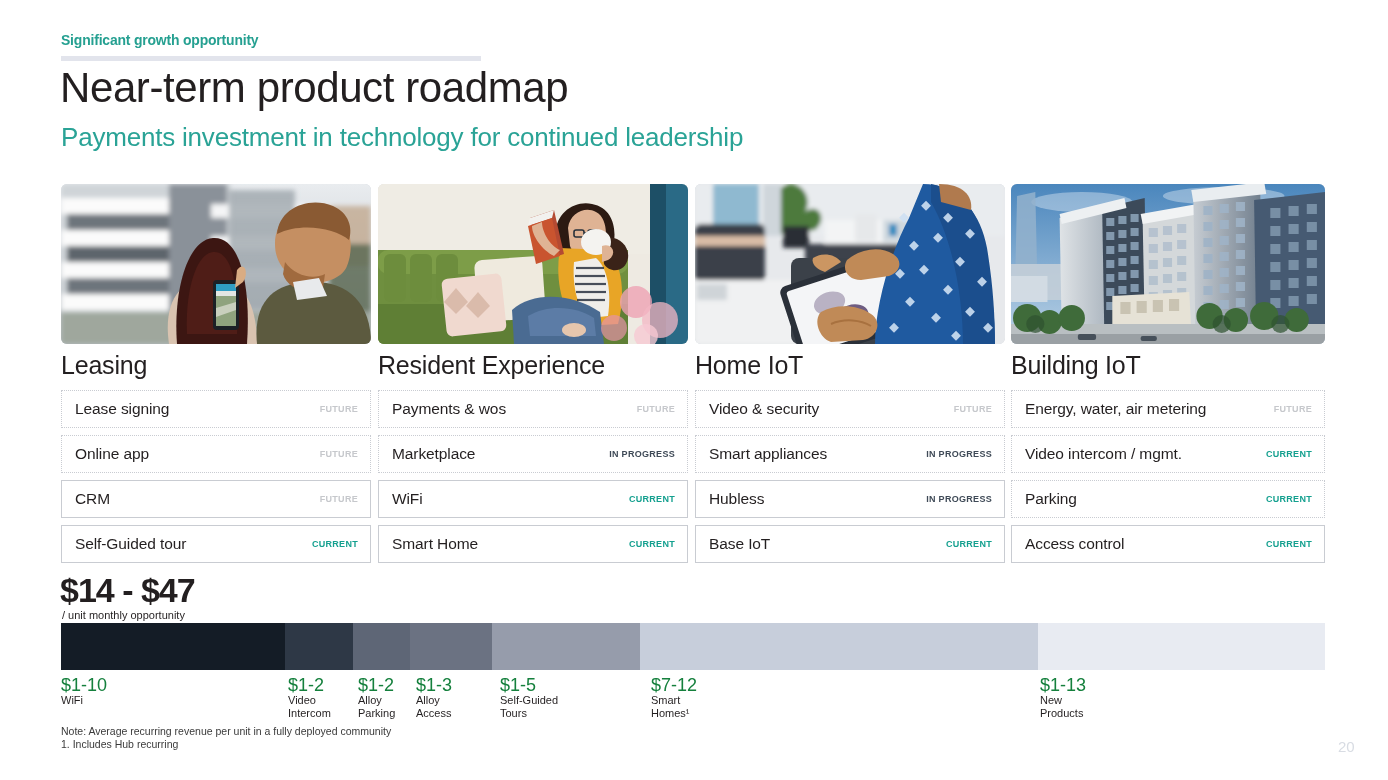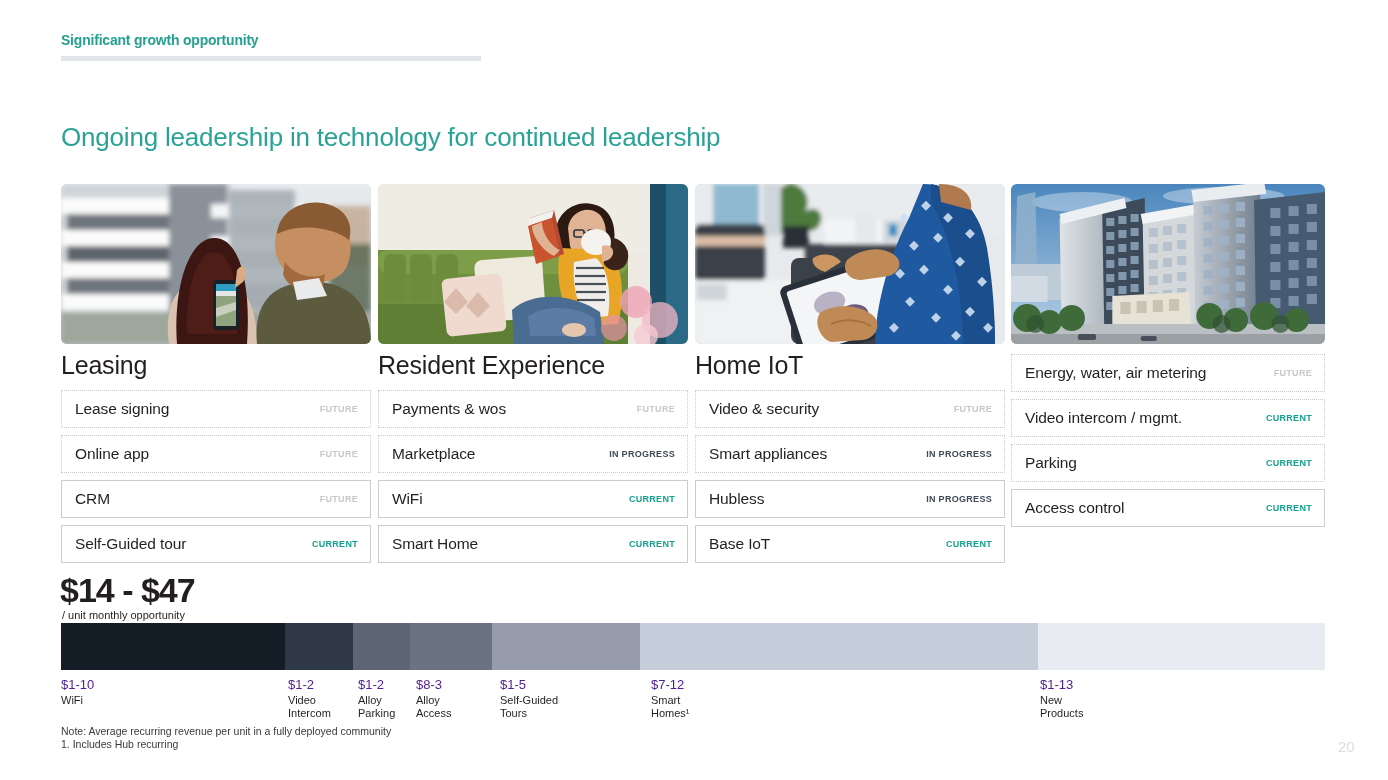--- a/index.html
+++ b/index.html
@@ -80,40 +80,41 @@
 
   
   .bar{
     position:absolute;left:61px;top:623px;width:1264px;height:47px;
     display:flex;
   }
   .seg{height:100%;}
 
   .barlabels{position:absolute;left:0;top:676px;width:1388px;height:50px;}
   .bl{position:absolute;}
-  .bl .val{font-size:13px;color:#4c1d95;line-height:18px;white-space:nowrap;}
+  .bl .val{font-size:18px;color:#15803d;line-height:18px;white-space:nowrap;}
   .bl .nm{font-size:11px;color:#231f20;line-height:13px;white-space:nowrap;}
 
   
   .notes{position:absolute;left:61px;top:725px;}
   .notes div{font-size:10.5px;color:#3a3a3a;line-height:13px;white-space:nowrap;}
 
   .pagenum{
     position:absolute;left:1338px;top:738px;
     font-size:15px;color:#d8dce3;font-weight:400;
   }
 </style>
 </head>
 <body>
 
 <div class="slide">
 
   <div class="eyebrow">Significant growth opportunity</div>
   <div class="rule"></div>
-  <div class="subtitle">Ongoing leadership in technology for continued leadership</div>
+  <div class="title">Near-term product roadmap</div>
+  <div class="subtitle">Payments investment in technology for continued leadership</div>
 
   <div id="columns">
       <div class="col c1">
         <div class="photo">
           <svg viewBox="0 0 310 160" preserveAspectRatio="none">
       <defs>
               <linearGradient id="lg1" x1="0" y1="0" x2="0" y2="1">
         <stop offset="0" stop-color="#e9ecef"></stop>
                 <stop offset="1" stop-color="#b9bfc4"></stop>
               </linearGradient>
@@ -495,20 +496,21 @@
               <circle cx="208" cy="140" r="9"></circle>
               <circle cx="266" cy="140" r="9"></circle>
     </g>
 
     <g fill="#46505a">
               <rect x="66" y="150" width="18" height="6" rx="2"></rect>
               <rect x="128" y="152" width="16" height="5" rx="2"></rect>
             </g>
   </svg>
         </div>
+        <div class="colhead">Building IoT</div>
         <div class="rows">
           <div class="row dotted">
             <span class="row-label">Energy, water, air metering</span>
             <span class="badge future">FUTURE</span>
           </div>
           <div class="row dotted">
             <span class="row-label">Video intercom / mgmt.</span>
             <span class="badge current">CURRENT</span>
           </div>
           <div class="row dotted">
@@ -545,21 +547,21 @@
         <div class="val">$1-2</div>
         <div class="nm">Video</div>
         <div class="nm">Intercom</div>
       </div>
       <div class="bl" style="left: 358px;">
         <div class="val">$1-2</div>
         <div class="nm">Alloy</div>
         <div class="nm">Parking</div>
       </div>
       <div class="bl" style="left: 416px;">
-        <div class="val">$8-3</div>
+        <div class="val">$1-3</div>
         <div class="nm">Alloy</div>
         <div class="nm">Access</div>
       </div>
       <div class="bl" style="left: 500px;">
         <div class="val">$1-5</div>
         <div class="nm">Self-Guided</div>
         <div class="nm">Tours</div>
       </div>
       <div class="bl" style="left: 651px;">
         <div class="val">$7-12</div>

